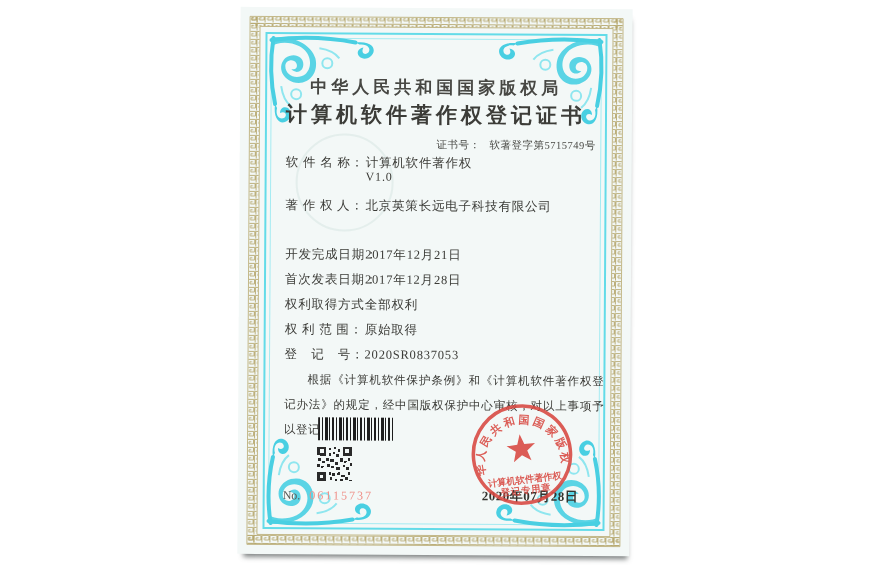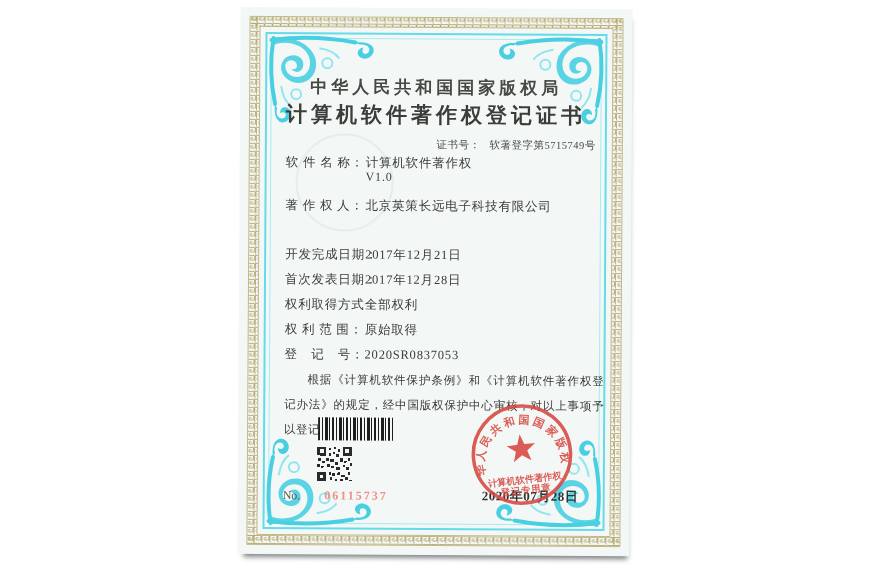--- a/index.html
+++ b/index.html
@@ -45,21 +45,21 @@
       #1d1d1d 0 2px,#f3f8f7 2px 3.5px,
       #1d1d1d 3.5px 4.5px,#f3f8f7 4.5px 7px,
       #1d1d1d 7px 10px,#f3f8f7 10px 11px,
       #1d1d1d 11px 11.8px,#f3f8f7 11.8px 14px);
   }
   .qr{position:absolute;left:78px;top:438px;width:37px;height:37px;}
   .serial{
     position:absolute;left:45px;top:481px;font-size:12px;color:#5a5a56;
     font-family:"Liberation Serif","DejaVu Serif",serif;
   }
-  .serial .num{color:#ef8f88;letter-spacing:2px;margin-left:24px;font-weight:bold;}
+  .serial .num{color:#ef8f88;letter-spacing:2px;margin-left:9px;}
   .issue-date{
     position:absolute;left:244px;top:479px;z-index:1;
     font-size:13px;font-weight:700;color:#34342f;letter-spacing:0.5px;
   }
   .seal{
     position:absolute;left:231px;top:393px;width:106px;height:106px;z-index:2;
     opacity:0.87;transform:rotate(-7deg);
   }
 </style>
 </head>

